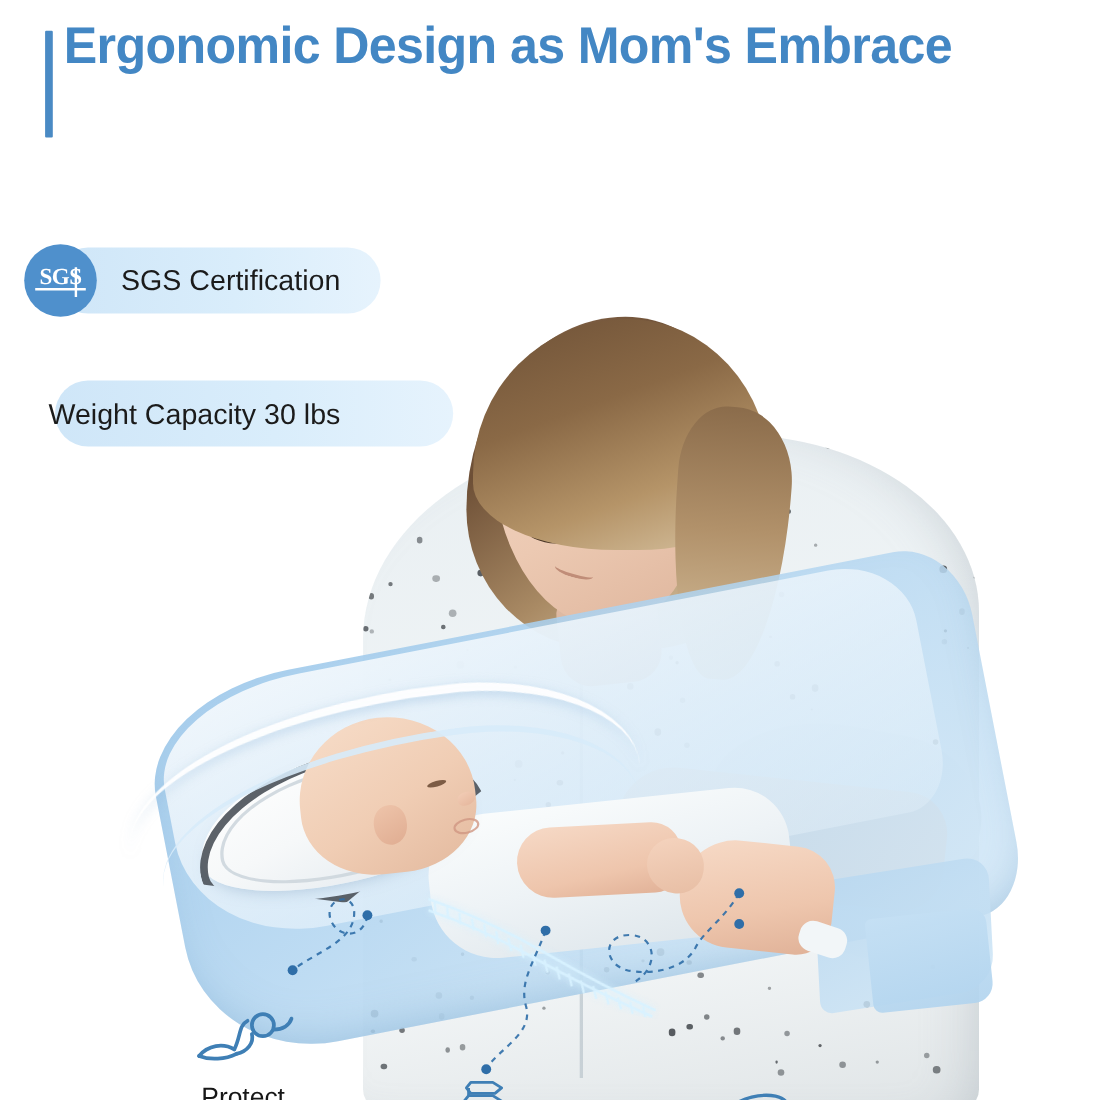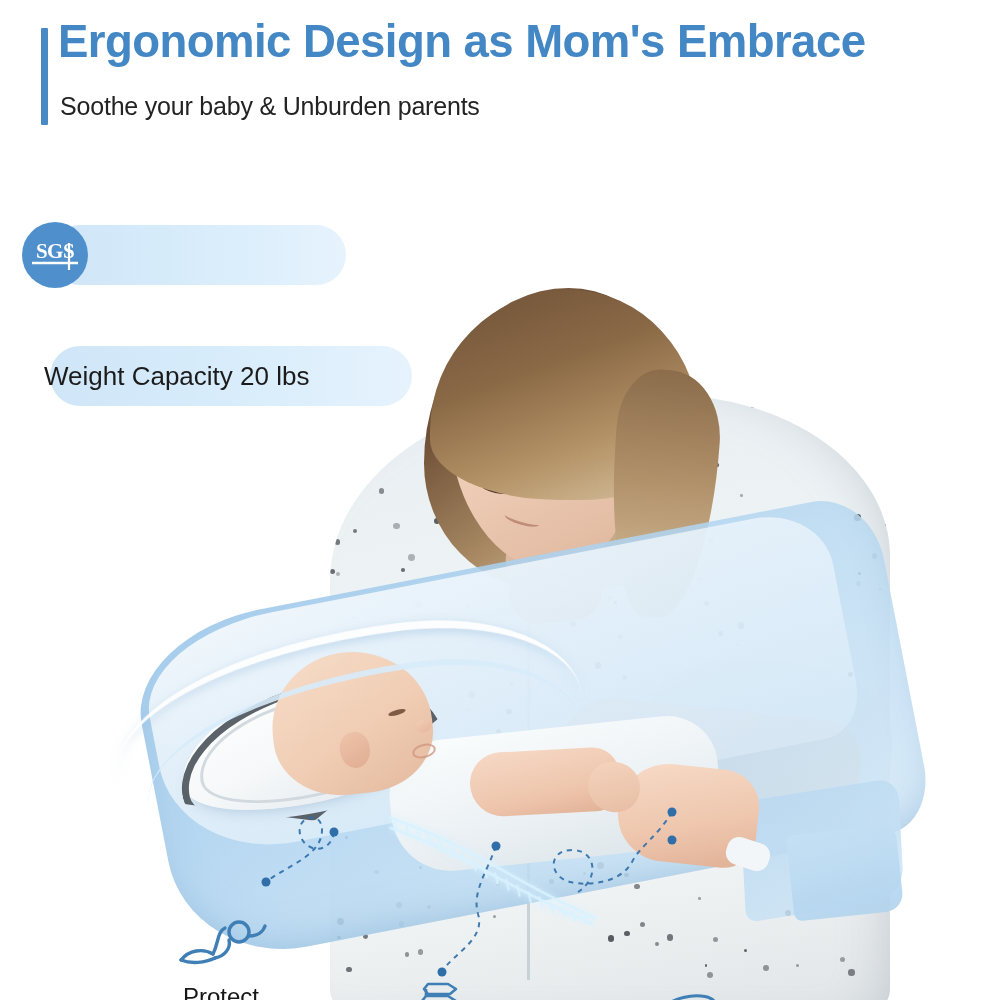--- a/index.html
+++ b/index.html
@@ -178,36 +178,36 @@
   #feature-spine{left:348px;top:838px;width:190px;}
   #feature-depth{left:588px;top:850px;width:200px;}
 </style>
 </head>
 <body>
 
 <div class="stage">
 
   <div class="accent-bar"></div>
   <div class="headline">Ergonomic Design as Mom's Embrace</div>
-  <div class="subhead">Soothe your baby &amp; Unburden parents</div>
 
   <div class="badge" id="badge-sgs">
     <div class="pill"></div>
     <div class="disc">
       <svg width="60" height="60" viewBox="0 0 60 60" aria-hidden="true">
         <text x="30" y="33" text-anchor="middle" fill="#ffffff" font-family="Liberation Serif, serif" font-size="21" font-weight="bold" letter-spacing="-0.5">SGS</text>
         <line x1="7" y1="38" x2="53" y2="38" stroke="#ffffff" stroke-width="2.4"></line>
         <line x1="44" y1="18" x2="44" y2="45" stroke="#ffffff" stroke-width="2.2"></line>
       </svg>
     </div>
+    <div class="btext">SGS Certification</div>
   </div>
 
   <div class="badge" id="badge-weight">
     <div class="pill"></div>
-    <div class="btext">Weight Capacity 20 lbs</div>
+    <div class="btext">Weight Capacity 30 lbs</div>
   </div>
 
   <div class="photo">
 
     <div class="torso-shadow"></div>
     <div class="torso"></div>
     <div class="dots" id="dotfield">
         <div class="dot" style="width: 4.98528px; height: 4.98528px; left: 166.391px; top: 334.052px; opacity: 0.94;"></div>
         <div class="dot" style="width: 5.36093px; height: 5.36093px; left: 294.237px; top: 535.854px; opacity: 0.9;"></div>
         <div class="dot" style="width: 2.3728px; height: 2.3728px; left: 554.539px; top: 129.134px; opacity: 0.47;"></div>

